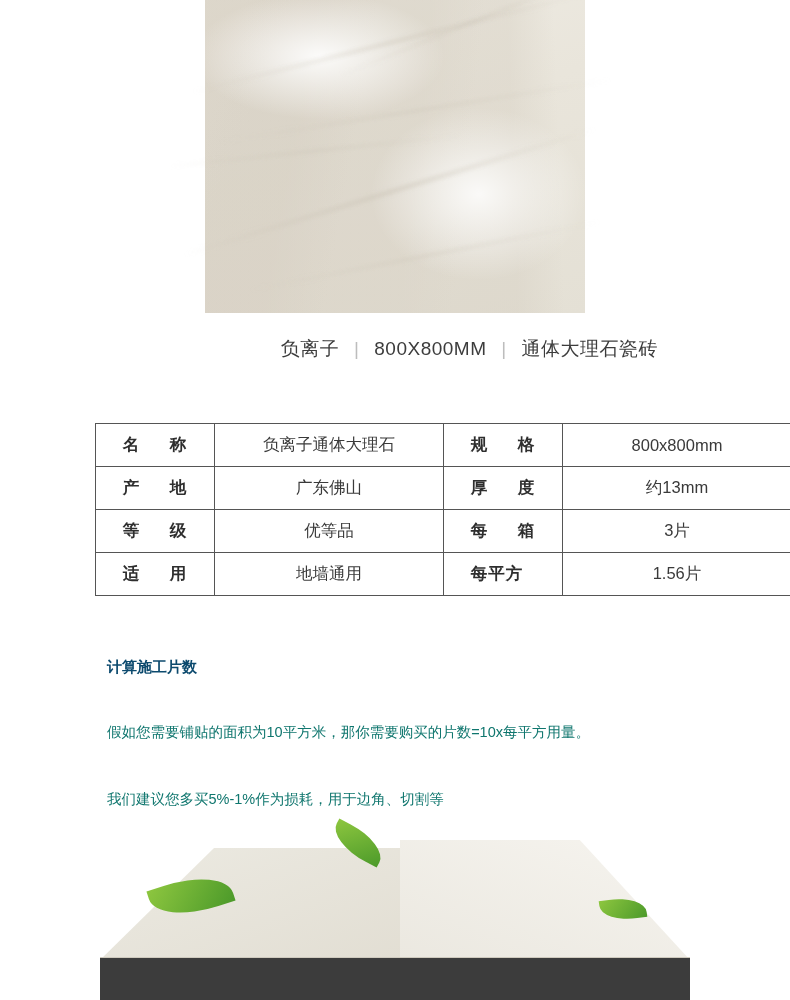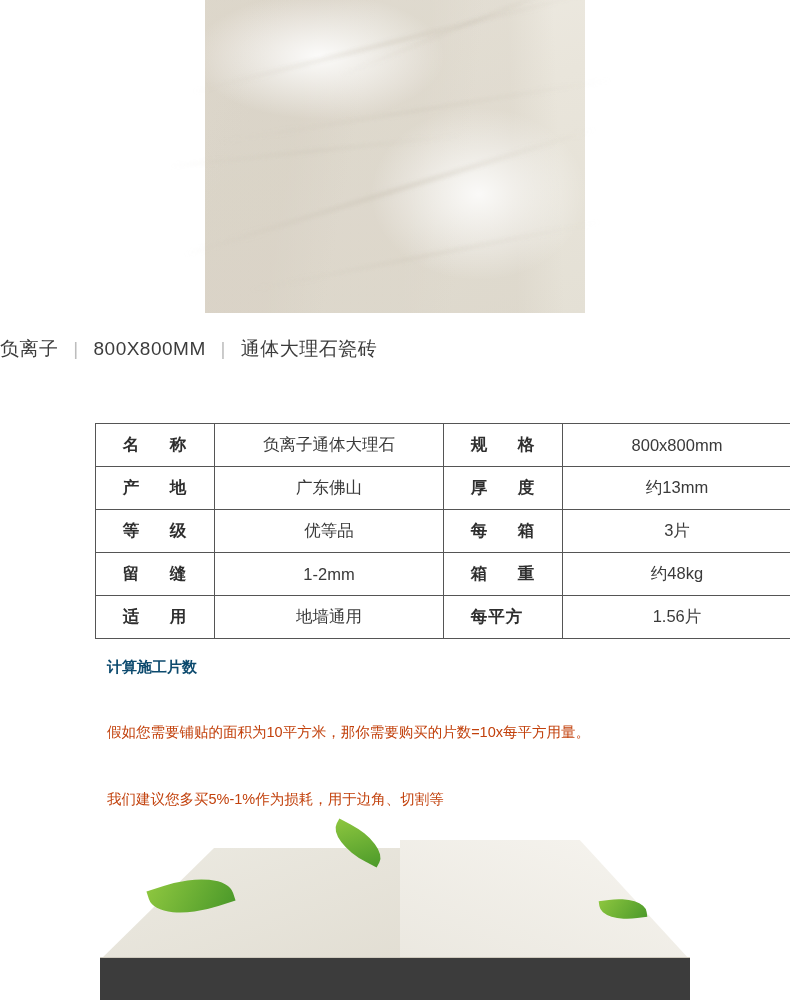--- a/index.html
+++ b/index.html
@@ -37,21 +37,21 @@
     background: linear-gradient(90deg, rgba(255,255,255,0) 0%, rgba(200,193,179,0.55) 50%, rgba(255,255,255,0) 100%);
     filter: blur(2px);
   }
 
   
   .caption {
     position: absolute;
     left: 0;
     top: 336px;
     width: 658px;
-    text-align: left;
+    text-align: right;
     font-size: 19px;
     color: #3c3c3c;
     letter-spacing: 0.5px;
   }
   .caption .sep {
     color: #bdbdbd;
     margin: 0 9px;
     font-weight: 300;
   }
 
@@ -99,21 +99,21 @@
     width: 600px;
   }
   .calc-title {
     font-size: 15px;
     font-weight: 700;
     color: #0c4a6e;
     margin-bottom: 9px;
   }
   .calc-line {
     font-size: 14.5px;
-    color: #c2410c;
+    color: #0f766e;
     line-height: 23px;
     margin-top: 44px;
   }
 
   
   .scene {
     position: absolute;
     left: 0;
     top: 790px;
     width: 790px;
@@ -194,26 +194,20 @@
       <td class="label" data-interactable="false">产　地</td>
       <td class="value" data-interactable="false">广东佛山</td>
       <td class="label" data-interactable="false">厚　度</td>
       <td class="value" data-interactable="false">约13mm</td>
     </tr>
     <tr data-interactable="false">
       <td class="label" data-interactable="false">等　级</td>
       <td class="value" data-interactable="false">优等品</td>
       <td class="label" data-interactable="false">每　箱</td>
       <td class="value" data-interactable="false">3片</td>
-    </tr>
-    <tr data-interactable="false">
-      <td class="label" data-interactable="false">留　缝</td>
-      <td class="value" data-interactable="false">1-2mm</td>
-      <td class="label" data-interactable="false">箱　重</td>
-      <td class="value" data-interactable="false">约48kg</td>
     </tr>
     <tr data-interactable="false">
       <td class="label" data-interactable="false">适　用</td>
       <td class="value" data-interactable="false">地墙通用</td>
       <td class="label nospace" data-interactable="false">每平方</td>
       <td class="value" data-interactable="false">1.56片</td>
     </tr>
   </tbody>
 </table>
 

